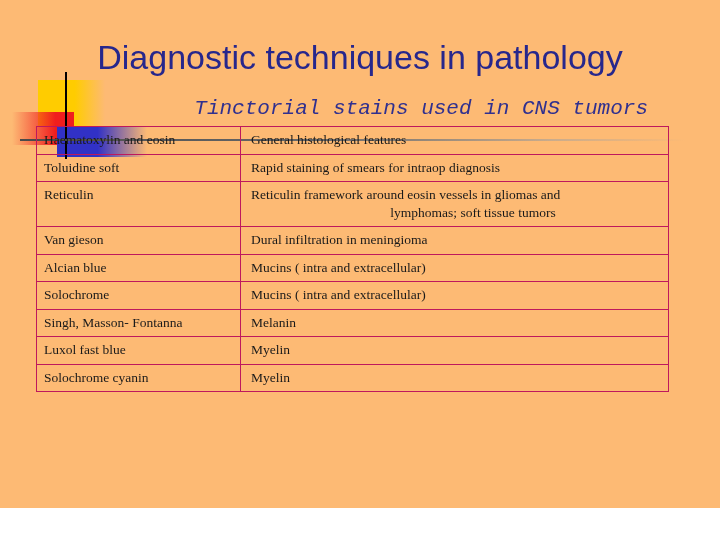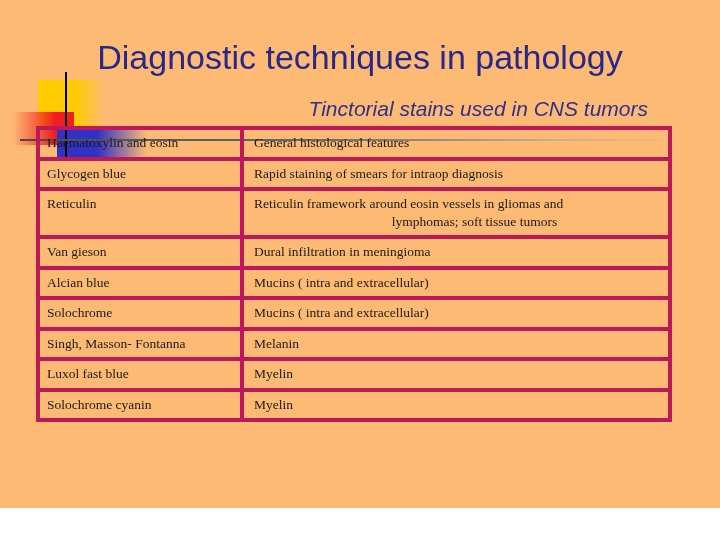--- a/index.html
+++ b/index.html
@@ -92,21 +92,21 @@
 
   
   .subtitle {
     position: absolute;
     left: 0;
     top: 97px;
     width: 720px;
     padding-right: 72px;
     box-sizing: border-box;
     text-align: right;
-    font-family: Liberation Sans, sans-serif;
+    font-family: Liberation Mono, monospace;
     font-size: 21px;
     font-style: italic;
     font-weight: 400;
     color: #30308F;
     white-space: nowrap;
   }
 
   
   .stain-table {
     position: absolute;
@@ -114,21 +114,21 @@
     top: 126px;
     width: 632px;
     border-collapse: collapse;
     table-layout: fixed;
     font-family: "Liberation Serif", "DejaVu Serif", serif;
     font-size: 13.5px;
     color: #1a1a1a;
     background: transparent;
   }
   .stain-table td {
-    border: 4px solid #be185d;
+    border: 1px solid #be185d;
     padding: 4px 0 5px 7px;
     vertical-align: top;
     line-height: 1.3;
     background: transparent;
   }
   .col-stain { width: 204px; }
   .col-use   { width: 428px; }
   .stain-table td.col-use {
     padding-left: 10px;
   }
@@ -166,21 +166,21 @@
     <tbody>
 
       <tr>
         <td class="col-stain">Haematoxylin and eosin</td>
         <td class="col-use">
           <span class="cell-line">General histological features</span>
         </td>
       </tr>
 
       <tr>
-        <td class="col-stain">Glycogen blue</td>
+        <td class="col-stain">Toluidine soft</td>
         <td class="col-use">
           <span class="cell-line">Rapid staining of smears for intraop diagnosis</span>
         </td>
       </tr>
 
       <tr class="row-tall">
         <td class="col-stain">Reticulin</td>
         <td class="col-use">
           <span class="cell-line">Reticulin framework around eosin vessels in gliomas and</span>
           <span class="cell-line indent">lymphomas; soft tissue tumors</span>

